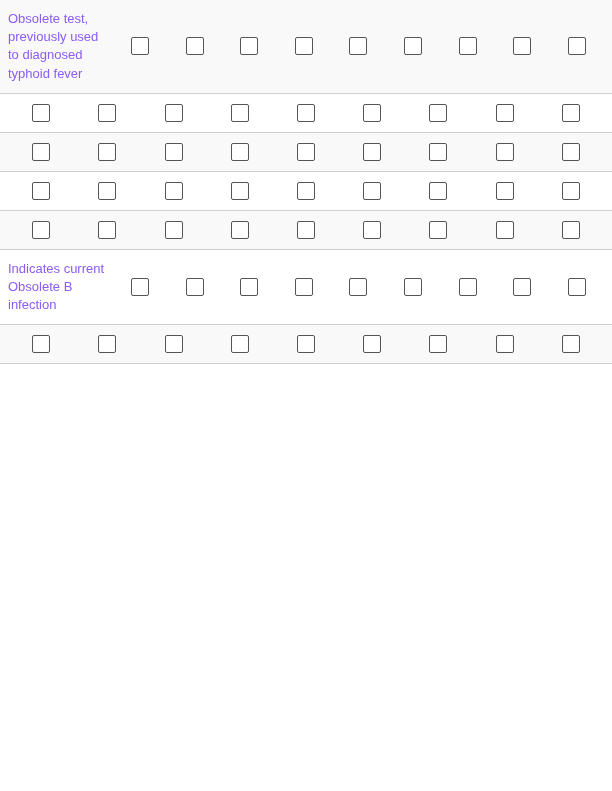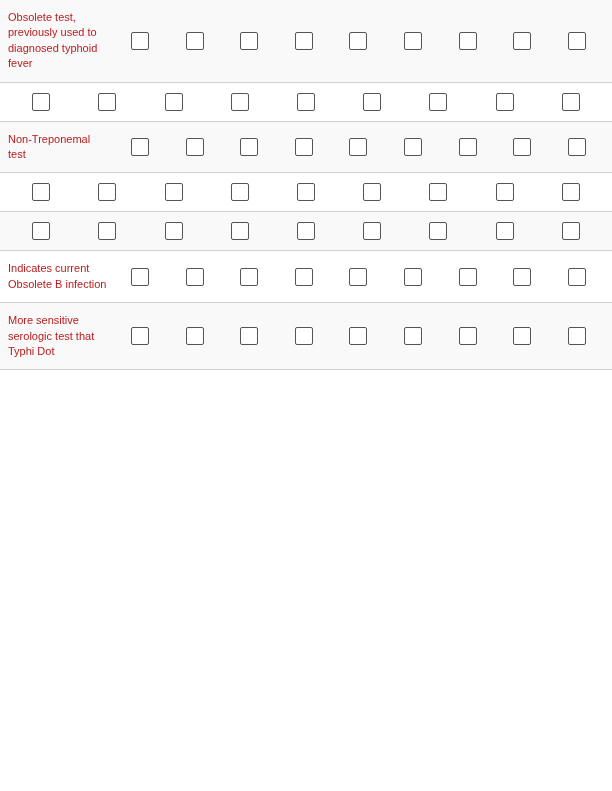--- a/index.html
+++ b/index.html
@@ -29,23 +29,23 @@
       background: #fff;
     }
 
     .row:nth-child(odd) {
       background: #f9f9f9;
     }
 
     .row-label {
       width: 105px;
       min-width: 105px;
-      font-size: 11px;
+      font-size: 13px;
       line-height: 1.4;
-      color: #b91c1c;
+      color: #8b5cf6;
       padding-right: 6px;
     }
 
     .checkboxes {
       display: flex;
       flex: 1;
       justify-content: space-around;
       align-items: center;
     }
 
@@ -126,21 +126,20 @@
         </div>
         <div class="checkbox-cell">
           <div class="checkbox-box"></div>
         </div>
         <div class="checkbox-cell">
           <div class="checkbox-box"></div>
         </div>
       </div>
     </div>
     <div class="row">
-      <div class="row-label">Non-Treponemal test</div>
       <div class="checkboxes">
         <div class="checkbox-cell">
           <div class="checkbox-box"></div>
         </div>
         <div class="checkbox-cell">
           <div class="checkbox-box"></div>
         </div>
         <div class="checkbox-cell">
           <div class="checkbox-box"></div>
         </div>
@@ -252,21 +251,20 @@
         </div>
         <div class="checkbox-cell">
           <div class="checkbox-box"></div>
         </div>
         <div class="checkbox-cell">
           <div class="checkbox-box"></div>
         </div>
       </div>
     </div>
     <div class="row">
-      <div class="row-label">More sensitive serologic test that Typhi Dot</div>
       <div class="checkboxes">
         <div class="checkbox-cell">
           <div class="checkbox-box"></div>
         </div>
         <div class="checkbox-cell">
           <div class="checkbox-box"></div>
         </div>
         <div class="checkbox-cell">
           <div class="checkbox-box"></div>
         </div>

